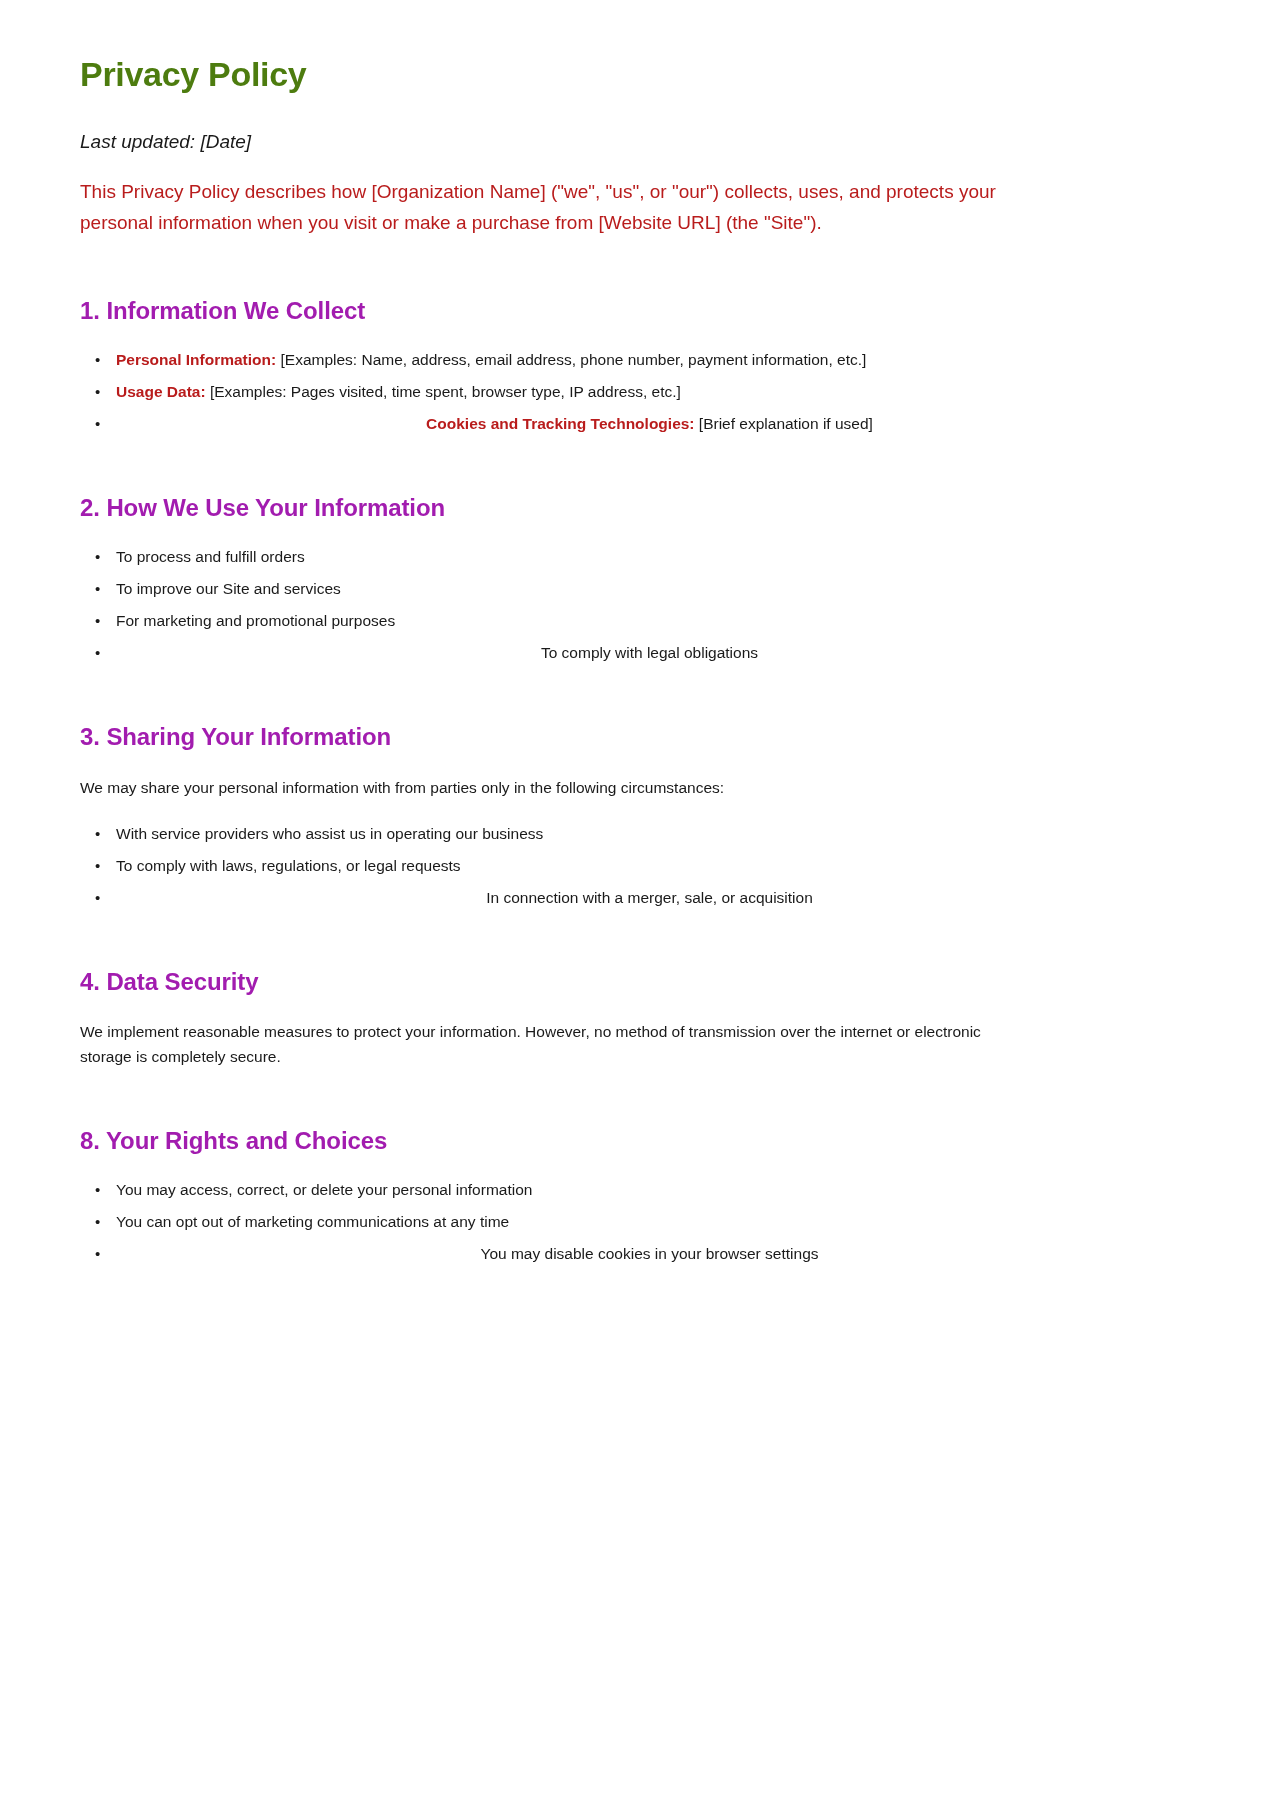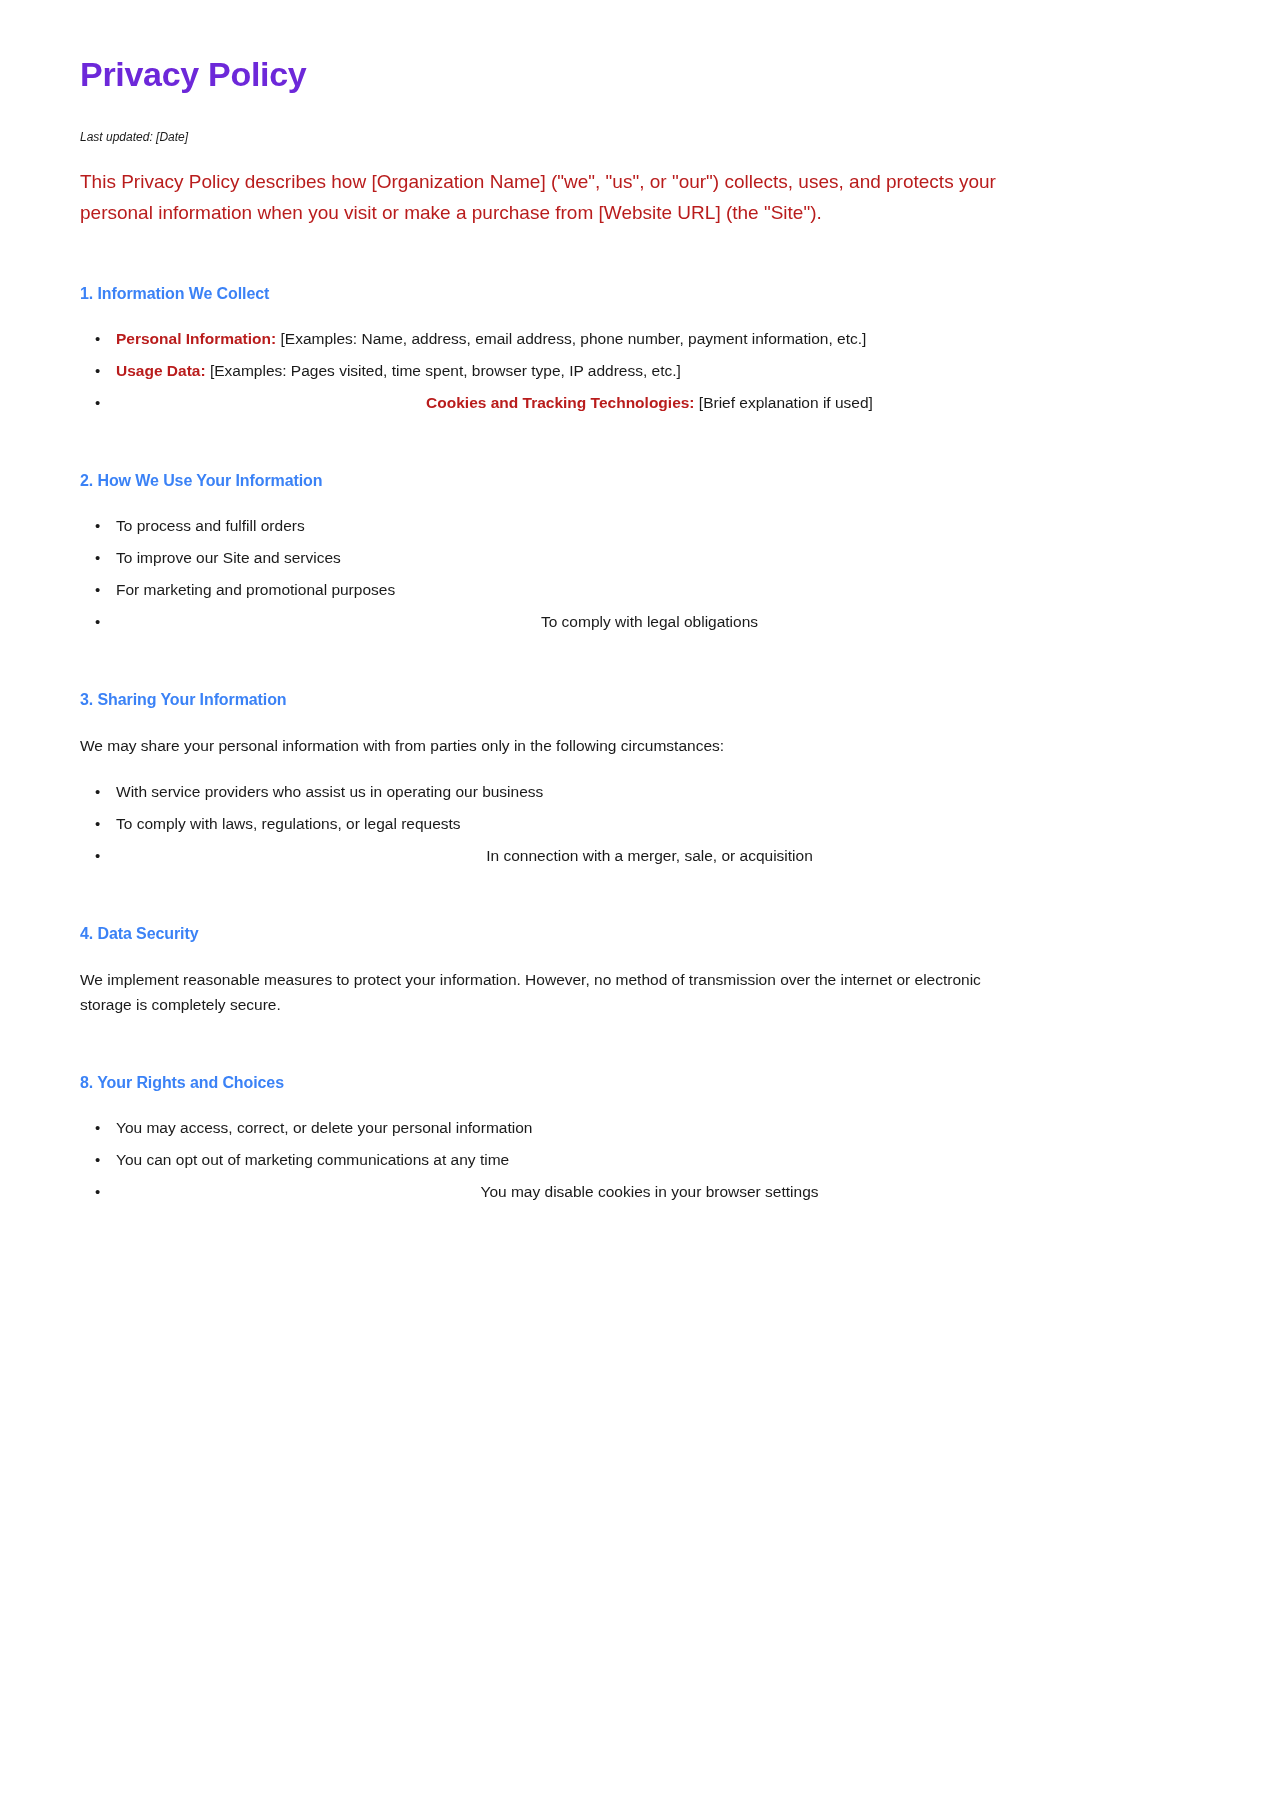--- a/index.html
+++ b/index.html
@@ -21,46 +21,46 @@
     min-height: 1808px;
     padding: 46px 80px 60px 80px;
     background: #ffffff;
   }
   .doc-title {
     font-size: 34px;
     font-weight: bold;
     line-height: 1.2;
     letter-spacing: -0.3px;
     margin: 8px 0 0 0;
-    color: #6d28d9;
+    color: #4d7c0f;
   }
   .last-updated {
     font-style: italic;
-    font-size: 12px;
+    font-size: 19px;
     line-height: 1.5;
     margin: 33px 0 0 0;
     color: #1a1a1a;
   }
   .intro {
     font-size: 19px;
     line-height: 1.62;
     margin: 21px 0 0 0;
     max-width: 955px;
     color: #b91c1c;
   }
   .section {
     margin-top: 0;
   }
   h2.section-heading {
-    font-size: 16px;
+    font-size: 24px;
     font-weight: bold;
     line-height: 1.3;
     letter-spacing: -0.1px;
     margin: 56px 0 0 0;
-    color: #3b82f6;
+    color: #a21caf;
   }
   .section-para {
     font-size: 15.5px;
     line-height: 1.62;
     margin: 22px 0 0 0;
     max-width: 950px;
     color: #1a1a1a;
   }
   ul.bullet-list {
     margin: 22px 0 0 0;

